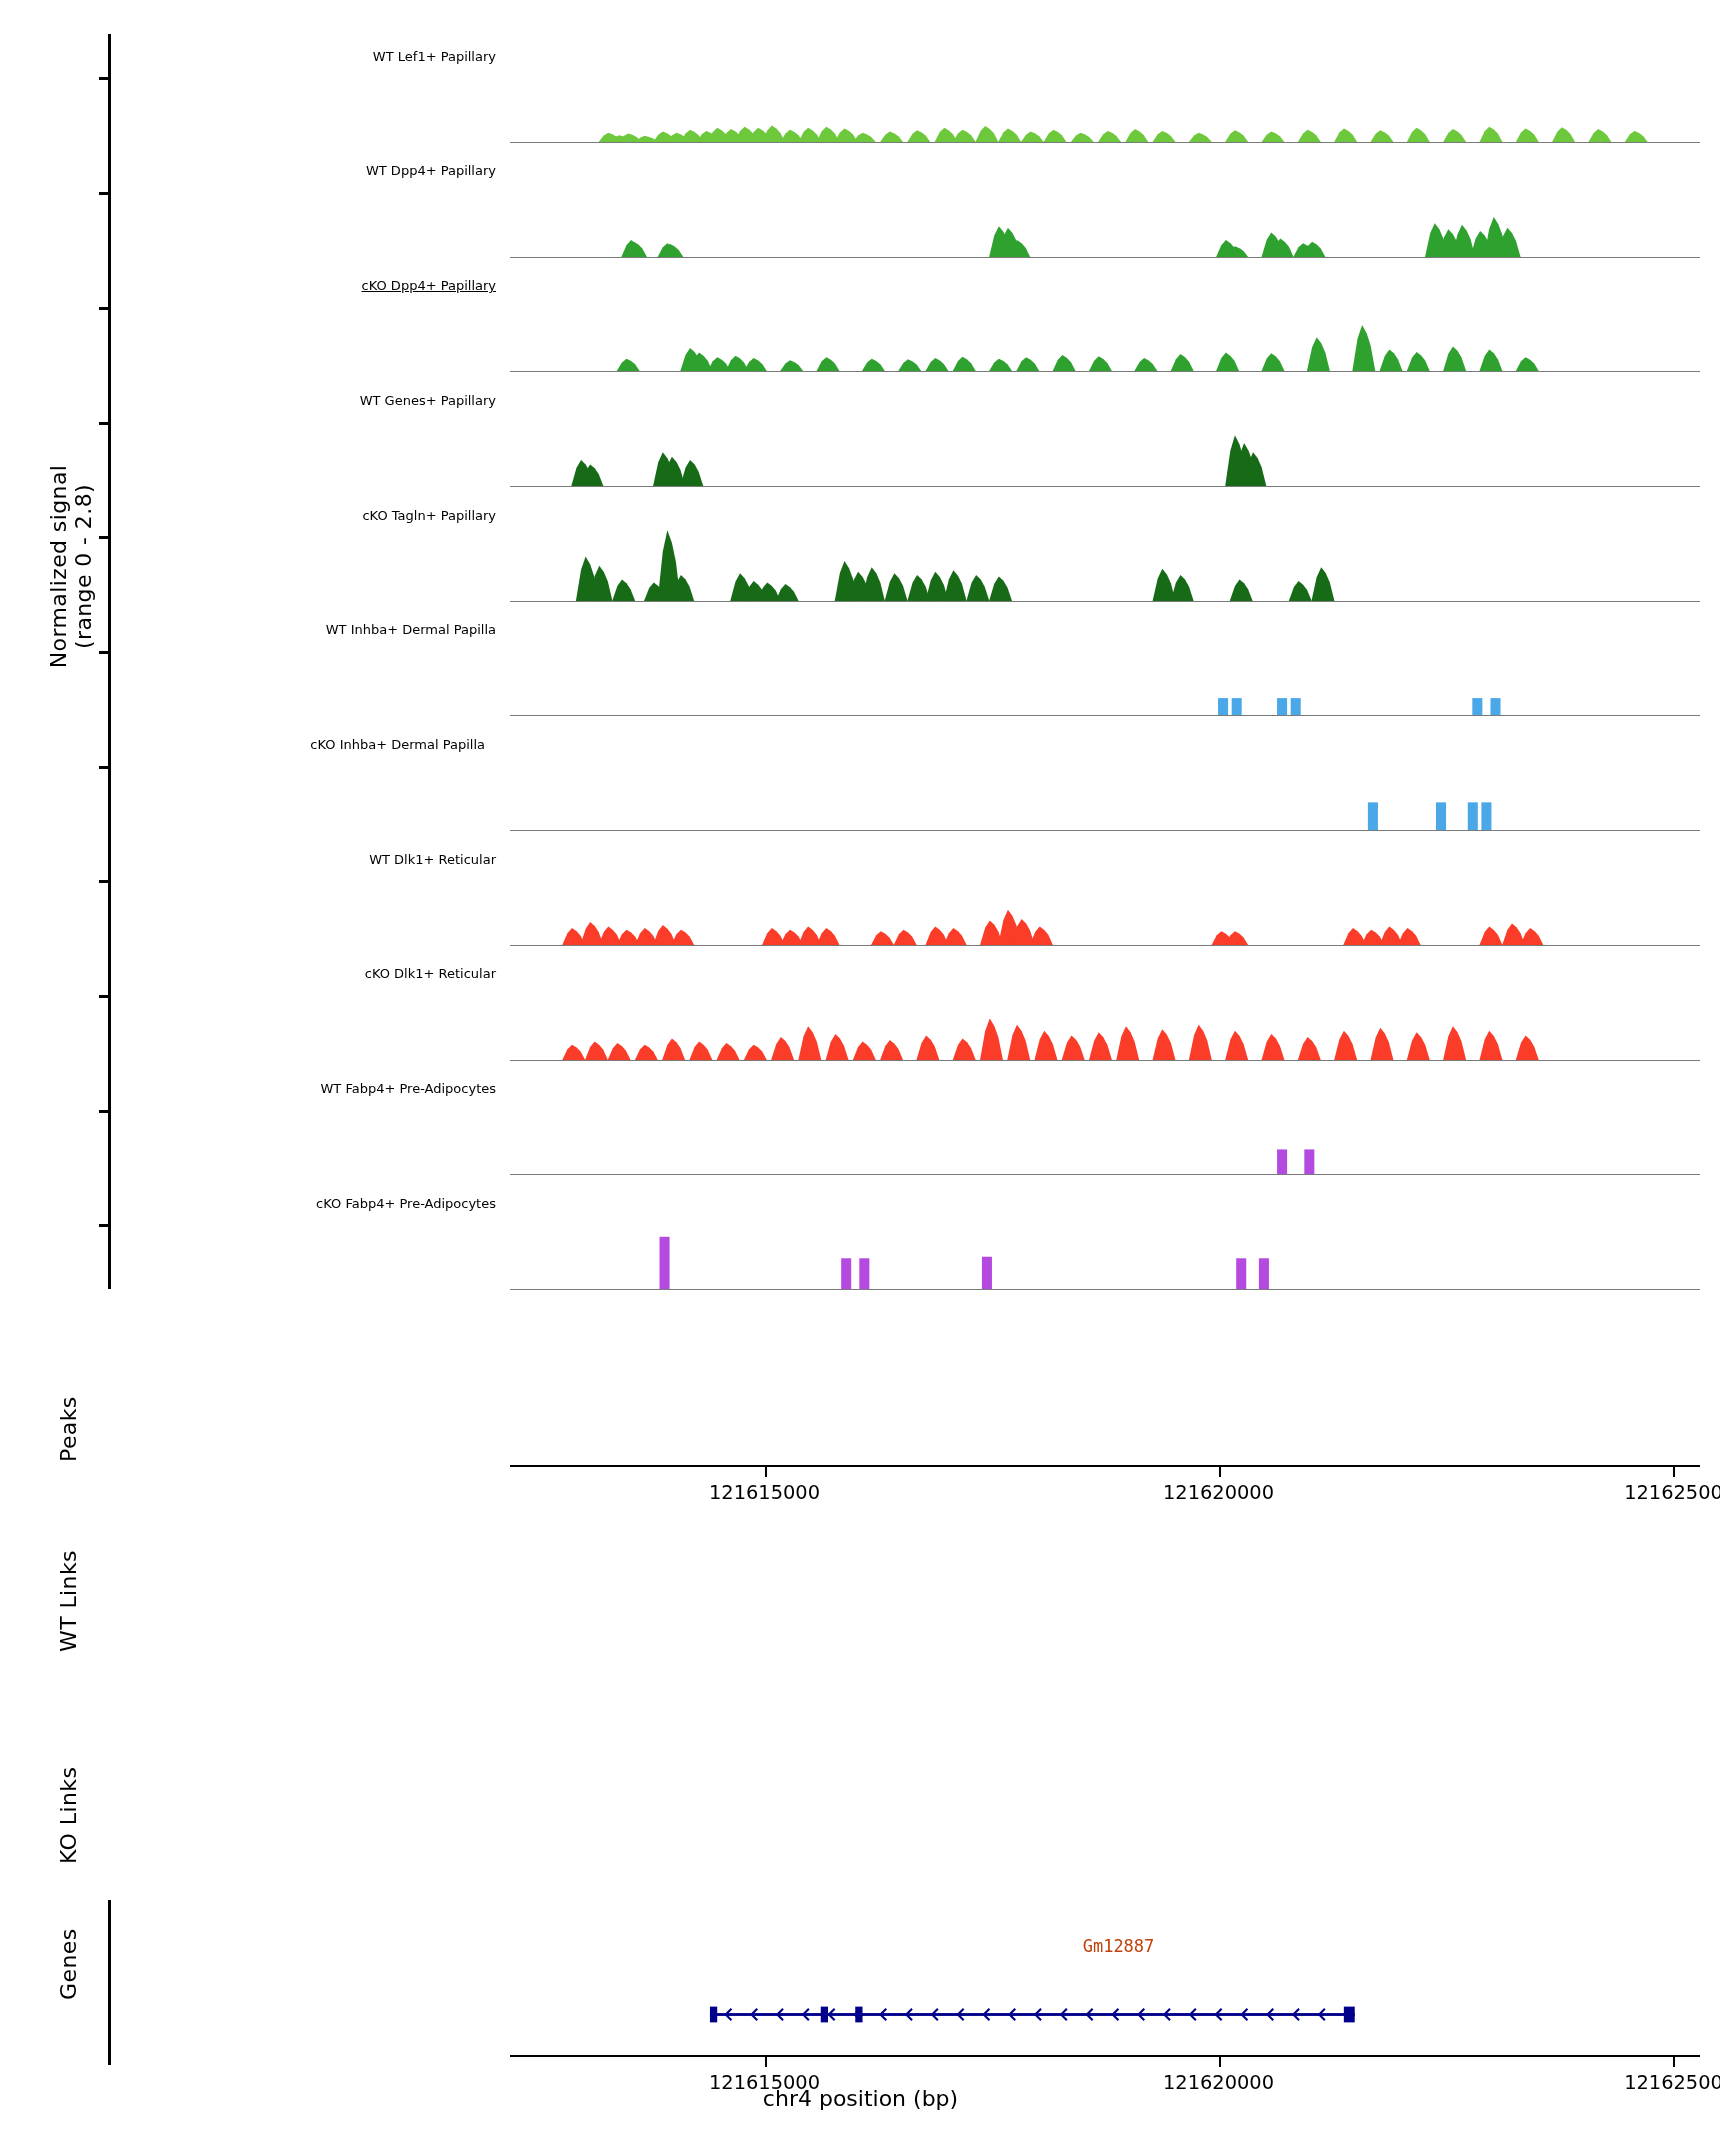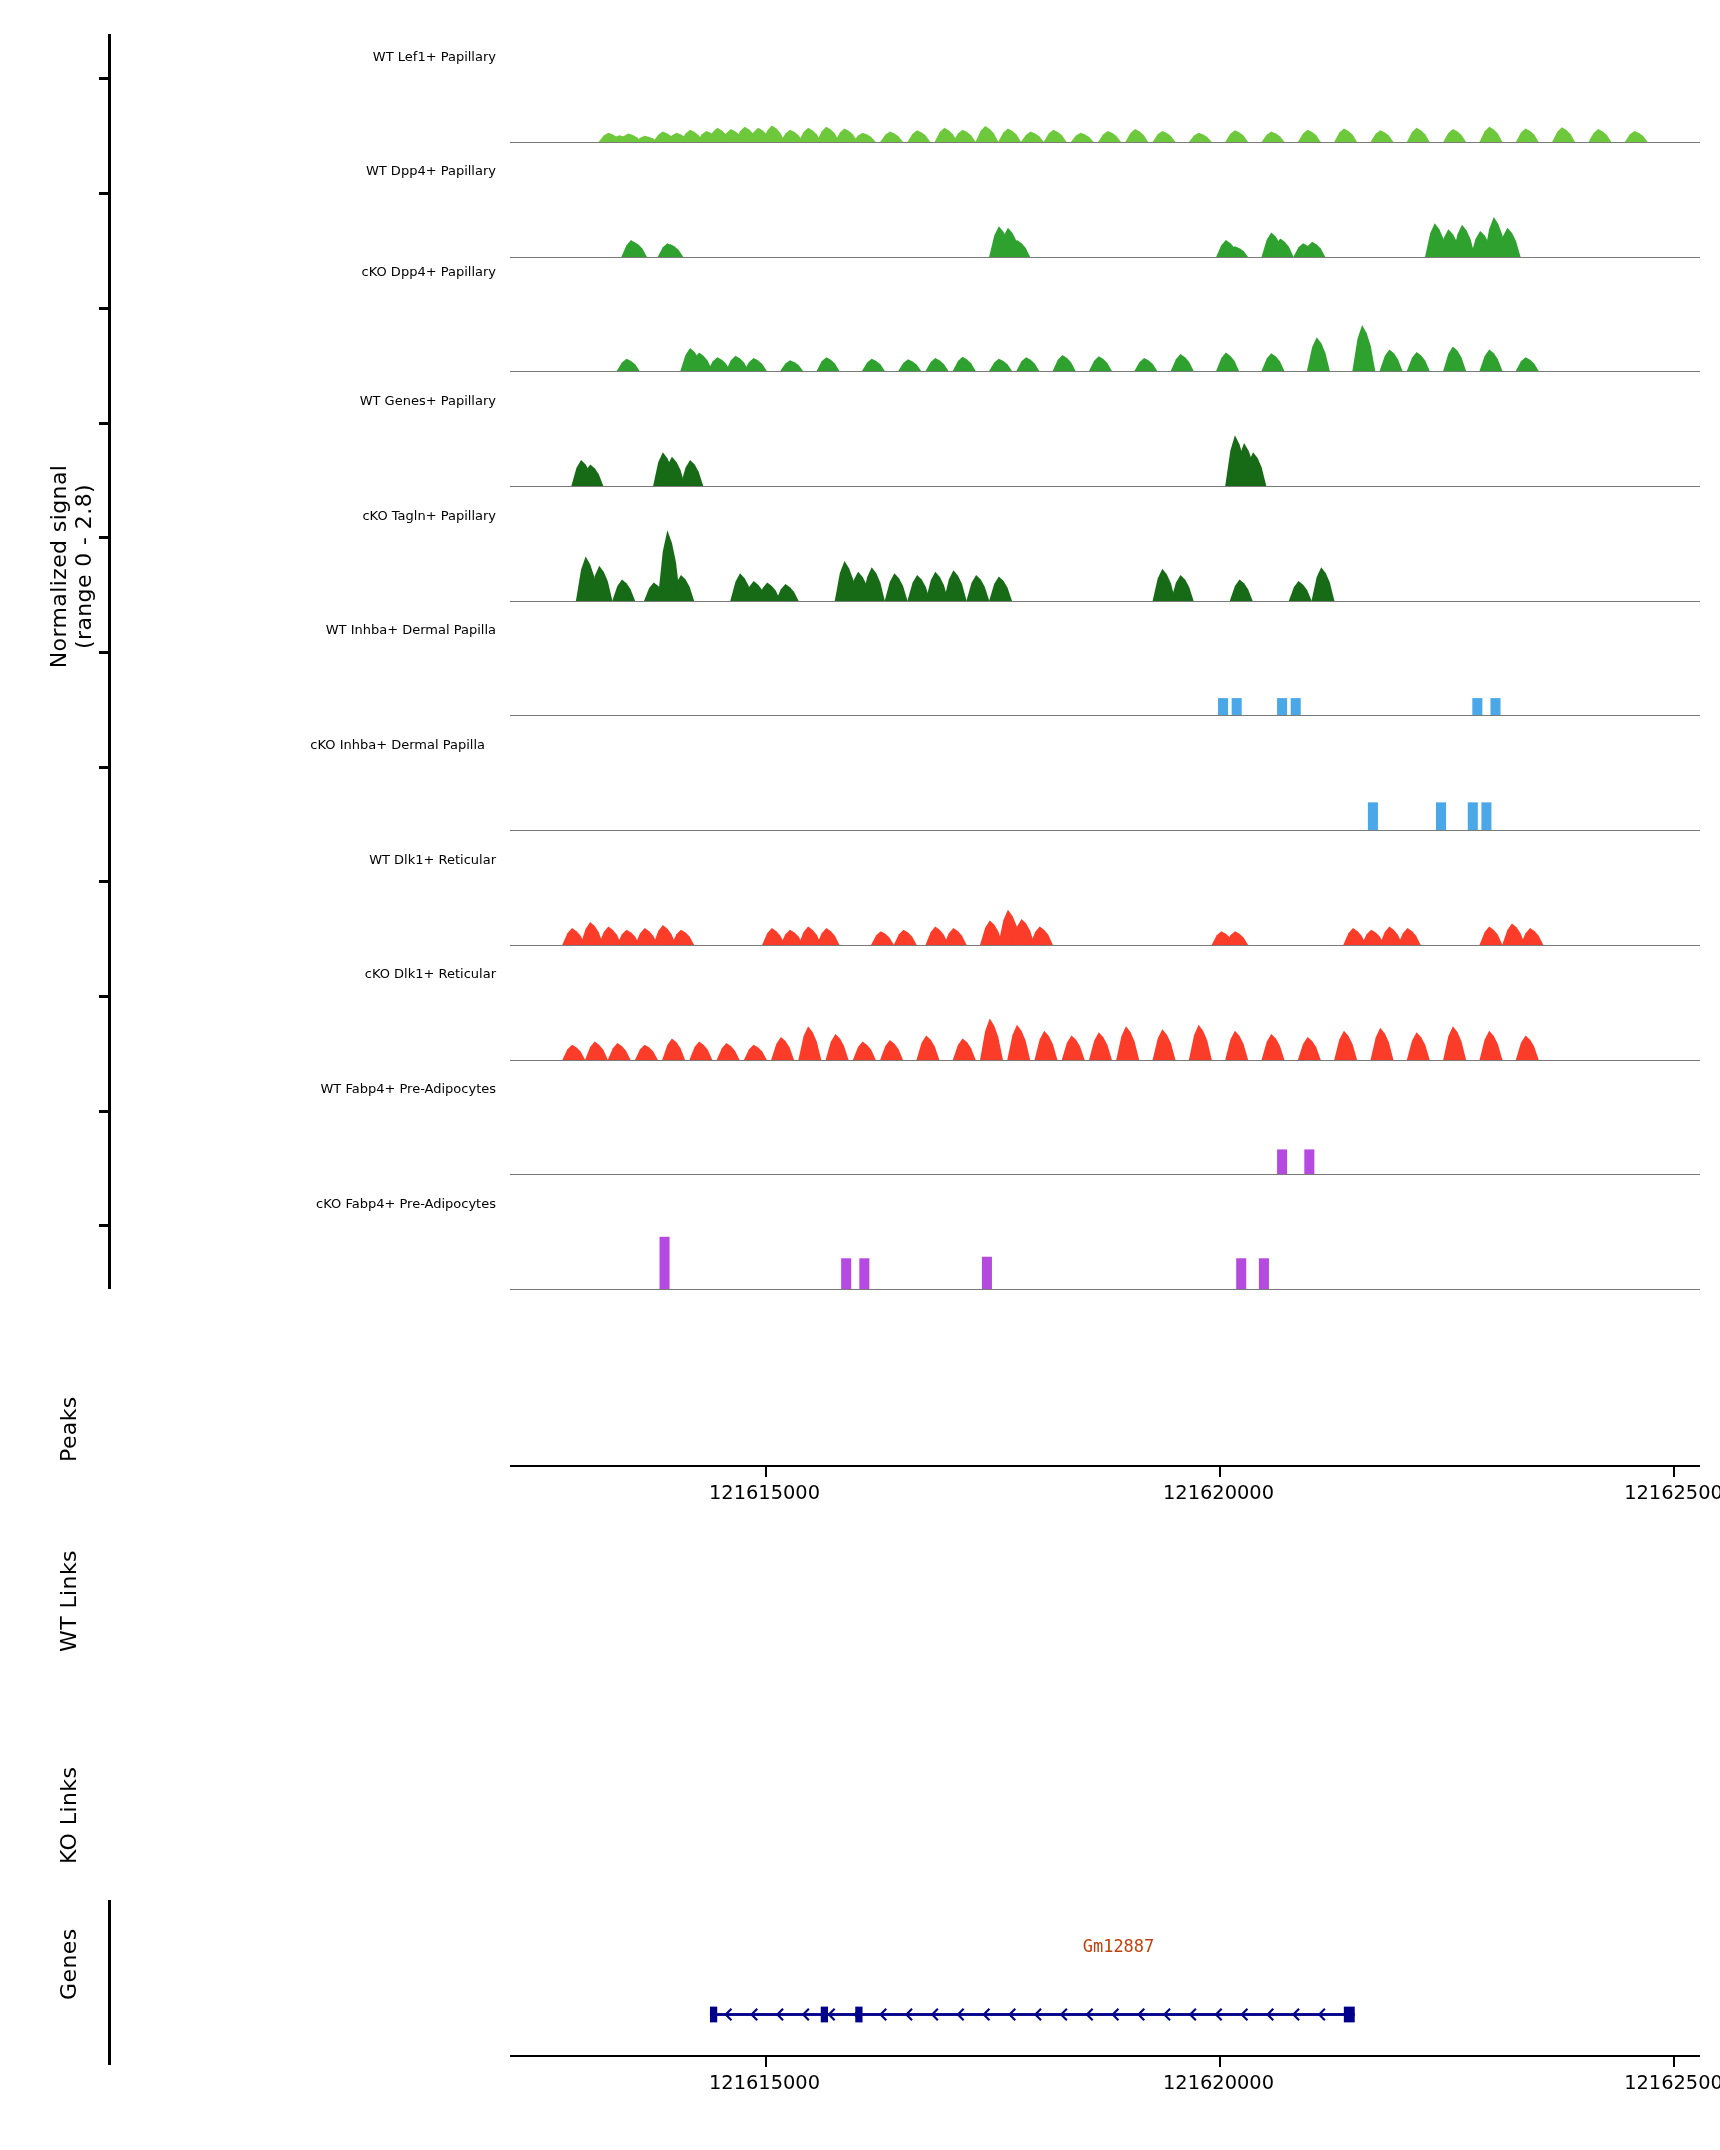--- a/index.html
+++ b/index.html
@@ -197,21 +197,21 @@
           <polygon points="1092.7786259541983,120 1099.9786259541984,106.5 1106.3786259541982,100.71428571428571 1112.7786259541983,104.18571428571428 1118.3786259541982,109.39285714285714 1124.7786259541983,120" fill="#2fa12f"></polygon>
           <polygon points="1105.4503816793892,120 1112.6503816793893,105 1119.0503816793891,98.57142857142857 1125.4503816793892,102.42857142857143 1131.0503816793891,108.21428571428571 1137.4503816793892,120" fill="#2fa12f"></polygon>
           <polygon points="1276.5190839694656,120 1283.7190839694656,87 1290.1190839694655,72.85714285714286 1296.5190839694656,81.34285714285714 1302.1190839694655,94.07142857142858 1308.5190839694656,120" fill="#2fa12f"></polygon>
           <polygon points="1295.526717557252,120 1302.726717557252,92.99999999999999 1309.1267175572518,81.42857142857142 1315.526717557252,88.37142857142857 1321.1267175572518,98.78571428571428 1327.526717557252,120" fill="#2fa12f"></polygon>
           <polygon points="1314.5343511450383,120 1321.7343511450383,88.5 1328.1343511450382,75 1334.5343511450383,83.1 1340.1343511450382,95.25 1346.5343511450383,120" fill="#2fa12f"></polygon>
           <polygon points="1339.8778625954199,120 1347.07786259542,94.5 1353.4778625954198,83.57142857142857 1359.8778625954199,90.12857142857143 1365.4778625954198,99.96428571428572 1371.8778625954199,120" fill="#2fa12f"></polygon>
           <polygon points="1358.885496183206,120 1366.085496183206,81 1372.485496183206,64.28571428571428 1378.885496183206,74.3142857142857 1384.485496183206,89.35714285714286 1390.885496183206,120" fill="#2fa12f"></polygon>
           <polygon points="1377.8931297709923,120 1385.0931297709924,91.49999999999999 1391.4931297709923,79.28571428571428 1397.8931297709923,86.6142857142857 1403.4931297709923,97.60714285714285 1409.8931297709923,120" fill="#2fa12f"></polygon>
         </svg>
       </div>
-      <div class="track-label" style="top: 264px; left: 115px; width: 381px;">cKO Dpp4+ Papillary</div>
+      <div class="track-label" style="top: 278px; left: 115px; width: 381px; text-decoration: underline;">cKO Dpp4+ Papillary</div>
       <div class="track-baseline" style="left: 510px; top: 371px; width: 1190px;"></div>
       <div class="track-plot" style="left: 510px; top: 285px; width: 1190px; height: 86px;">
         <svg width="1190" height="86" viewBox="0 0 1660 120">
           <polygon points="148.73282442748092,120 155.9328244274809,108 162.33282442748092,102.85714285714286 168.73282442748092,105.94285714285715 174.33282442748092,110.57142857142858 180.73282442748092,120" fill="#2fa12f"></polygon>
           <polygon points="237.4351145038168,120 244.6351145038168,97.5 251.0351145038168,87.85714285714286 257.4351145038168,93.64285714285714 263.0351145038168,102.32142857142857 269.4351145038168,120" fill="#2fa12f"></polygon>
           <polygon points="250.1068702290076,120 257.3068702290076,101.99999999999999 263.7068702290076,94.28571428571428 270.1068702290076,98.91428571428571 275.7068702290076,105.85714285714285 282.1068702290076,120" fill="#2fa12f"></polygon>
           <polygon points="275.4503816793893,120 282.6503816793893,106.5 289.0503816793893,100.71428571428571 295.4503816793893,104.18571428571428 301.0503816793893,109.39285714285714 307.4503816793893,120" fill="#2fa12f"></polygon>
           <polygon points="300.793893129771,120 307.993893129771,105 314.393893129771,98.57142857142857 320.793893129771,102.42857142857143 326.393893129771,108.21428571428571 332.793893129771,120" fill="#2fa12f"></polygon>
           <polygon points="326.1374045801527,120 333.3374045801527,107.4 339.7374045801527,102 346.1374045801527,105.24 351.7374045801527,110.1 358.1374045801527,120" fill="#2fa12f"></polygon>
           <polygon points="376.82442748091603,120 384.024427480916,109.5 390.42442748091605,105 396.82442748091603,107.7 402.42442748091605,111.75 408.82442748091603,120" fill="#2fa12f"></polygon>
@@ -445,15 +445,16 @@
   <div class="axis-line" style="left:510px; top:2055px; width:1190px;"></div>
   <div id="bottom-axis-ticks">
       <div class="axis-tick" style="left: 765px; top: 2057px; height: 10px;"></div>
       <div class="axis-tick-label" style="left: 650px; top: 2071px; width: 229px;">121615000</div>
       <div class="axis-tick" style="left: 1219px; top: 2057px; height: 10px;"></div>
       <div class="axis-tick-label" style="left: 1104px; top: 2071px; width: 229px;">121620000</div>
       <div class="axis-tick" style="left: 1673px; top: 2057px; height: 10px;"></div>
       <div class="axis-tick-label" style="left: 1559px; top: 2071px; width: 229px;">12162500</div>
     </div>
 
+  <div class="axis-title" style="left:0; top:2086px;">chr4 position (bp)</div>
 
 </div>
 
 
 </body></html>

